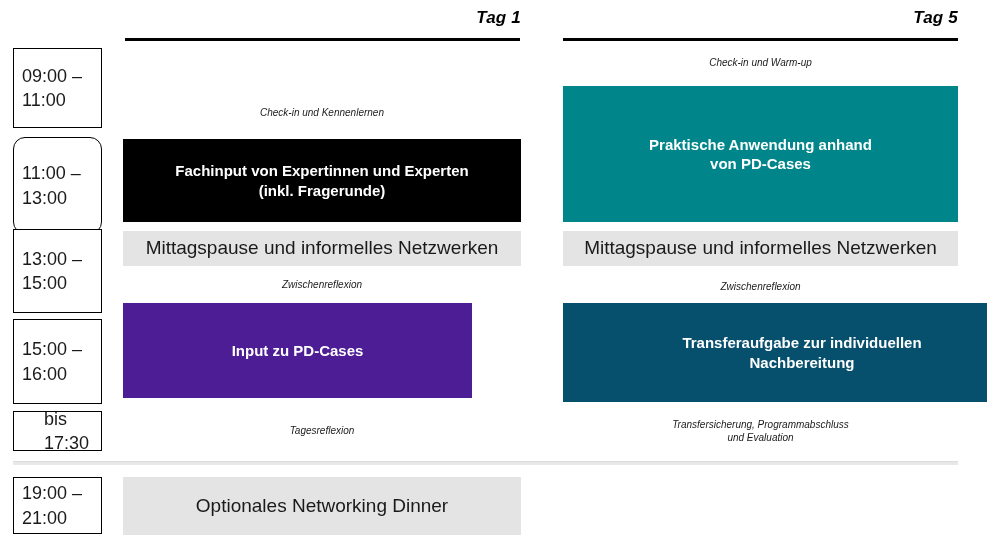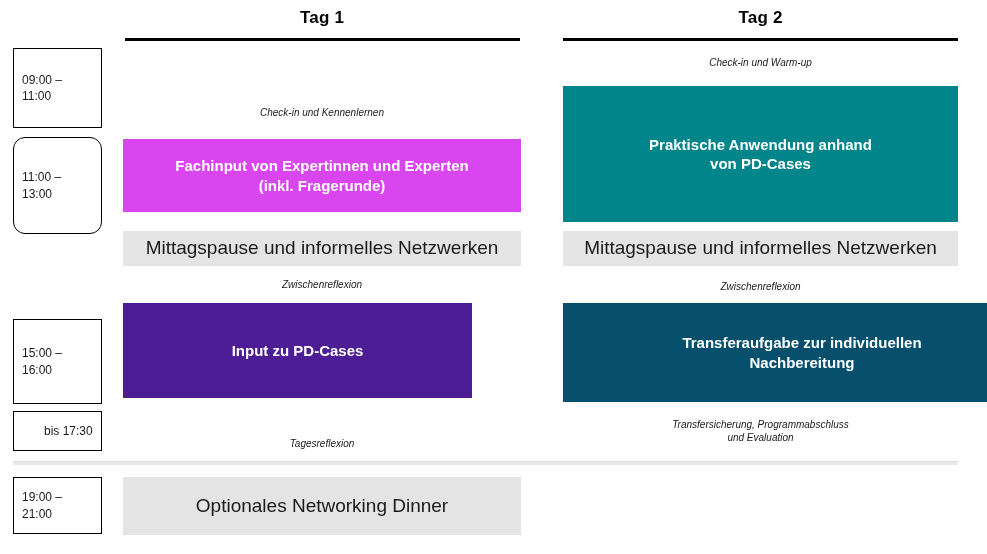--- a/index.html
+++ b/index.html
@@ -16,46 +16,47 @@
   }
   #agenda-root {
     position: relative;
     width: 987px;
     height: 554px;
   }
 
   
   .day-header {
     position: absolute;
-    text-align: center;
+    text-align: right;
     font-size: 17px;
     font-weight: bold;
     color: #000000;
     letter-spacing: 0.2px;
+    font-style: italic;
   }
   .day-rule {
     position: absolute;
     height: 3px;
     background: #000000;
   }
 
   
   .time-box {
     position: absolute;
     left: 13px;
     width: 89px;
     box-sizing: border-box;
     border: 1.3px solid #000000;
     background: #ffffff;
     display: flex;
     align-items: center;
     padding-left: 8px;
   }
   .time-box-label {
-    font-size: 12px;
+    font-size: 18px;
     line-height: 1.35;
     color: #1a1a1a;
     white-space: pre-line;
   }
 
   
   .block {
     position: absolute;
     box-sizing: border-box;
     display: flex;
@@ -107,71 +108,75 @@
 <body>
 
 <div id="agenda-root">
 
   <div class="day-header" style="left:123px; top:8px; width:398px;">
     <span>Tag 1</span>
   </div>
   <div class="day-rule" style="left:125px; top:38px; width:395px;"></div>
 
   <div class="day-header" style="left:563px; top:8px; width:395px;">
-    <span>Tag 2</span>
+    <span>Tag 5</span>
   </div>
   <div class="day-rule" style="left:563px; top:38px; width:395px;"></div>
 
   <div class="time-box" style="top:48px; height:80px;">
     <span class="time-box-label">09:00 –
 11:00</span>
   </div>
 
   <div class="time-box" style="top:137px; height:97px;border-radius:12px;">
     <span class="time-box-label">11:00 –
 13:00</span>
   </div>
 
+  <div class="time-box" style="top:229px; height:84px;">
+    <span class="time-box-label">13:00 –
+15:00</span>
+  </div>
 
   <div class="time-box" style="top:319px; height:85px;">
     <span class="time-box-label">15:00 –
 16:00</span>
   </div>
 
   <div class="time-box" style="top:411px; height:40px;padding-left:30px;">
     <span class="time-box-label">bis 17:30</span>
   </div>
 
   <div class="time-box" style="top:477px; height:57px;">
     <span class="time-box-label">19:00 –
 21:00</span>
   </div>
 
   <div class="block plain" style="left:123px; top:94px; width:398px; height:38px;text-align:center;">
     <span class="block-label">Check-in und Kennenlernen</span>
   </div>
 
-  <div class="block filled" style="left:123px; top:139px; width:398px; height:73px; background:#d946ef;">
+  <div class="block filled" style="left:123px; top:139px; width:398px; height:83px; background:#000000;">
     <span class="block-label">Fachinput von Expertinnen und Experten
 (inkl. Fragerunde)</span>
   </div>
 
   <div class="block break" style="left:123px; top:231px; width:398px; height:35px;">
     <span class="block-label">Mittagspause und informelles Netzwerken</span>
   </div>
 
   <div class="block plain" style="left:123px; top:272px; width:398px; height:26px;">
     <span class="block-label">Zwischenreflexion</span>
   </div>
 
   <div class="block filled" style="left:123px; top:303px; width:349px; height:95px; background:#4c1d95;">
     <span class="block-label">Input zu PD-Cases</span>
   </div>
 
-  <div class="block plain" style="left:123px; top:428px; width:398px; height:33px;">
+  <div class="block plain" style="left:123px; top:415px; width:398px; height:33px;">
     <span class="block-label">Tagesreflexion</span>
   </div>
 
   <div class="block plain" style="left:563px; top:48px; width:395px; height:30px;">
     <span class="block-label">Check-in und Warm-up</span>
   </div>
 
   <div class="block filled" style="left:563px; top:86px; width:395px; height:136px; background:#00868a;">
     <span class="block-label">Praktische Anwendung anhand
 von PD-Cases</span>

